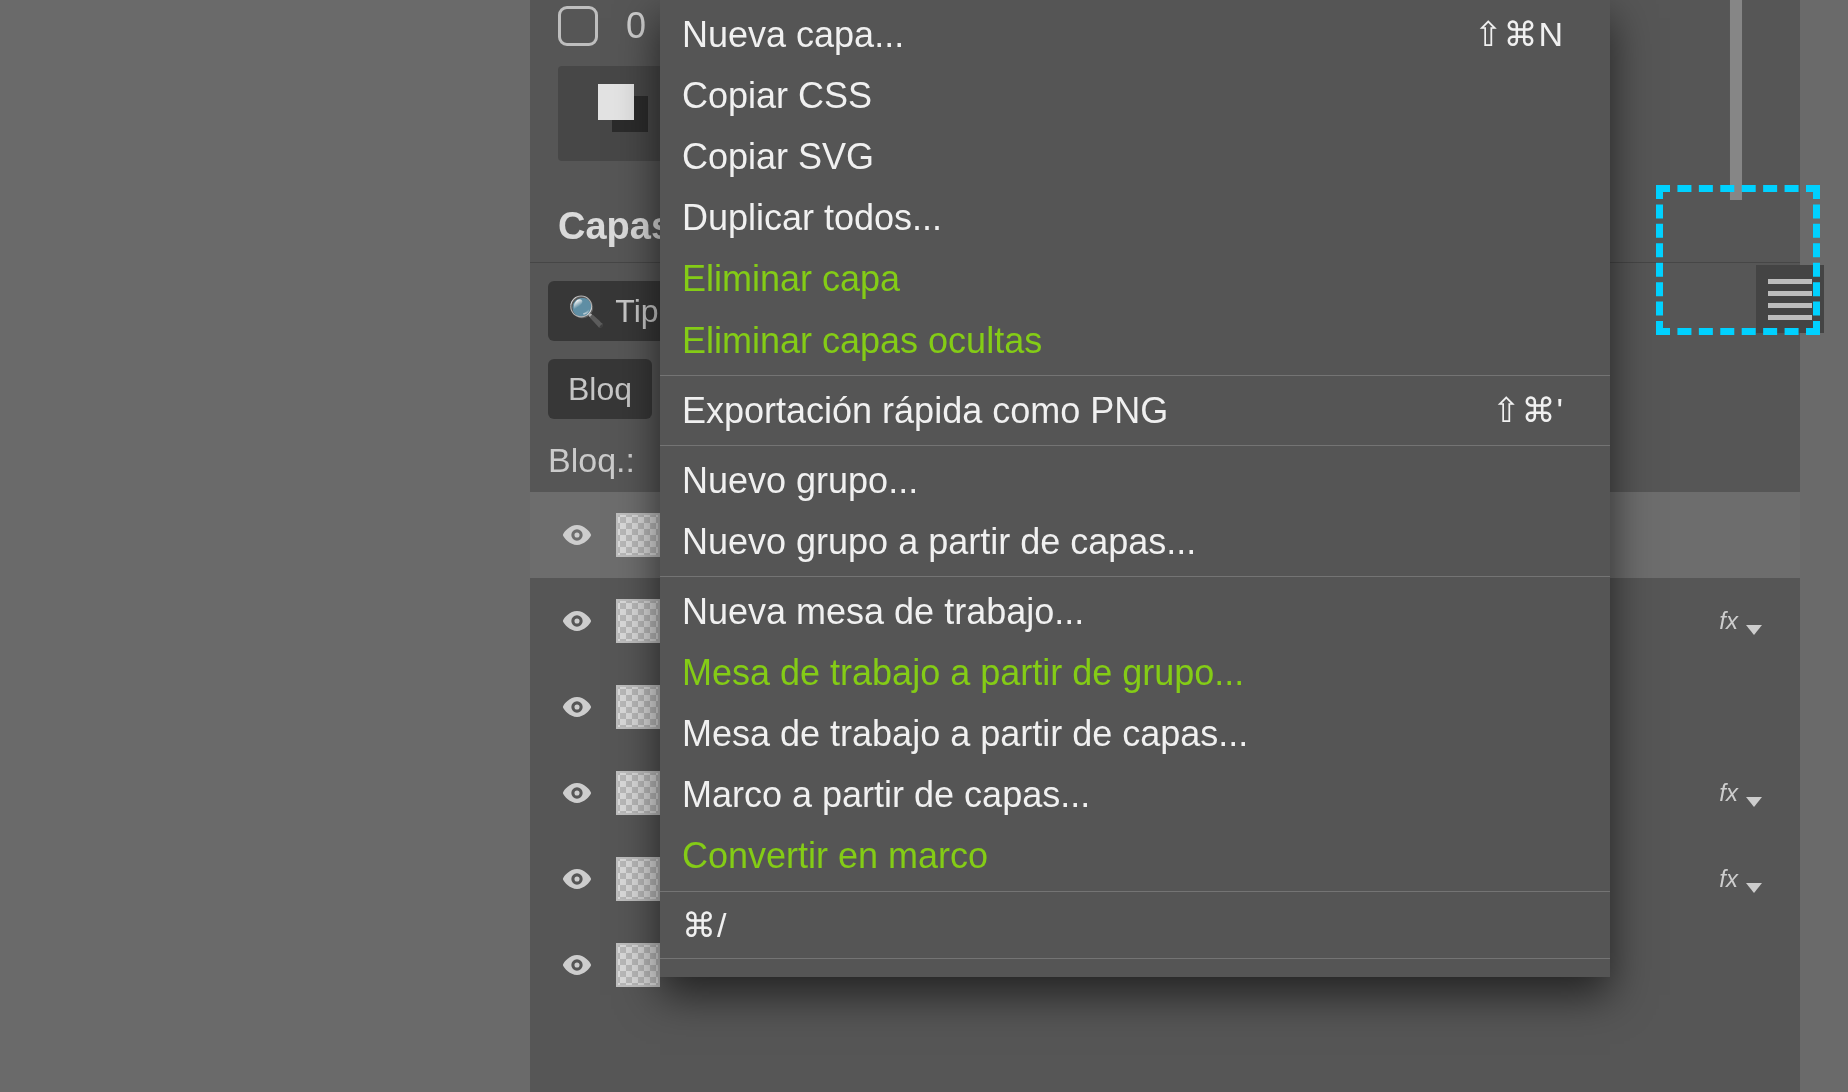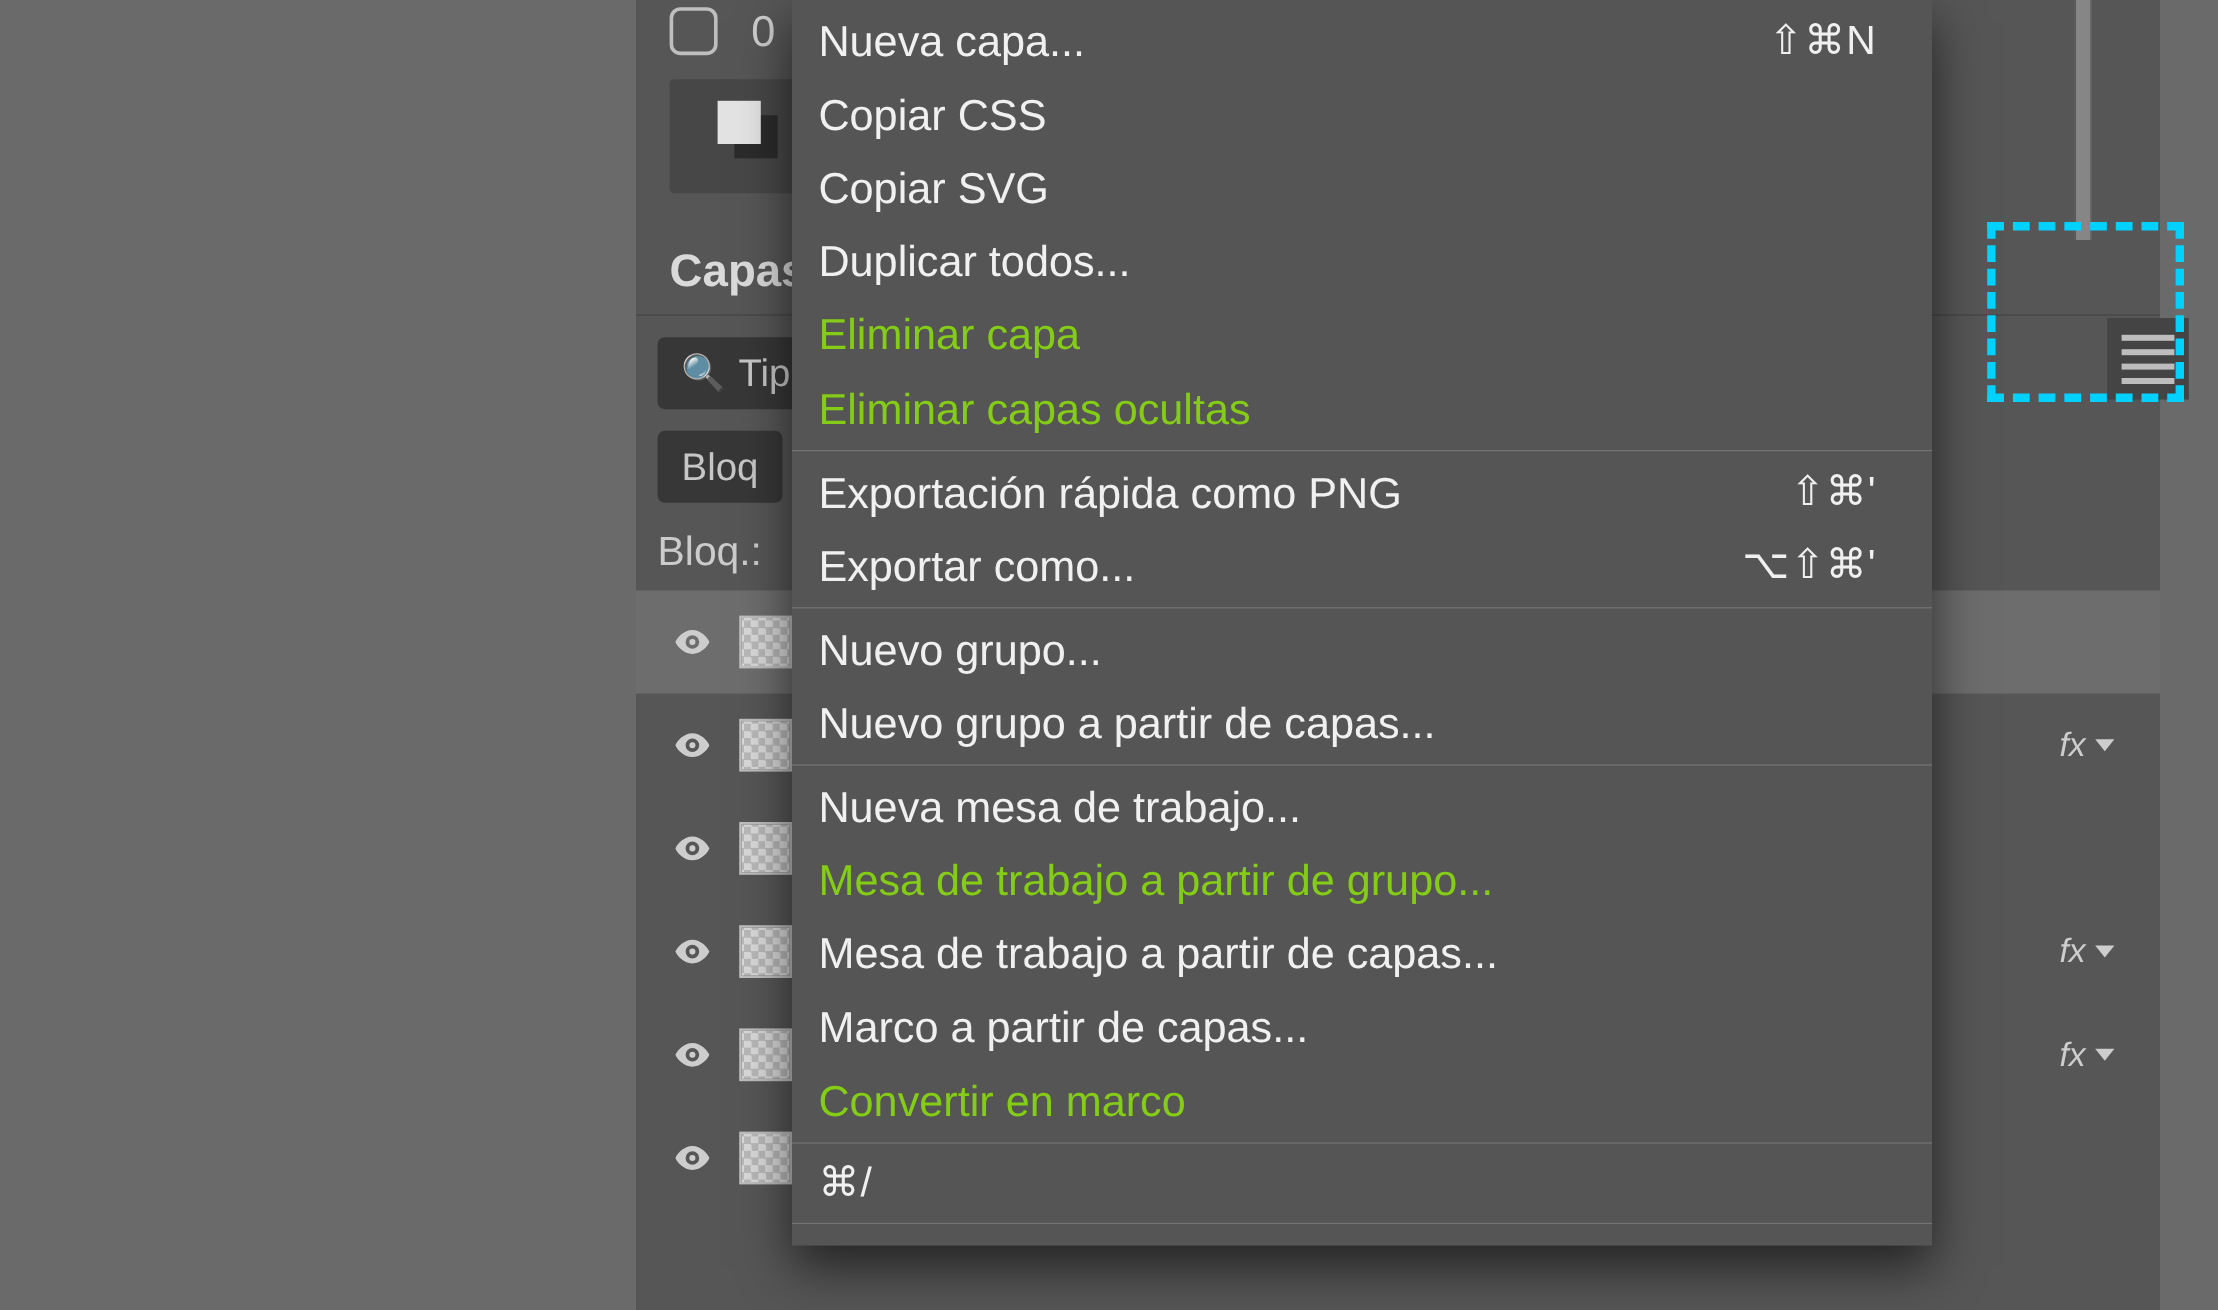--- a/index.html
+++ b/index.html
@@ -196,25 +196,25 @@
   .thumb {
     width: 44px;
     height: 44px;
     margin-left: 14px;
     border: 2px solid #c8c8c8;
     background:
       repeating-conic-gradient(#e4e4e4 0% 25%, #c2c2c2 0% 50%) 50% / 12px 12px;
   }
   .fx {
     margin-left: auto;
-    font-size: 28px;
+    font-size: 24px;
     font-style: italic;
     color: #d8d8d8;
     display: flex;
-    align-items: center;
+    align-items: flex-end;
     gap: 8px;
     padding-right: 16px;
   }
   .caret-down {
     width: 0; height: 0;
     border-left: 8px solid transparent;
     border-right: 8px solid transparent;
     border-top: 10px solid #d8d8d8;
   }
 
@@ -391,24 +391,20 @@
         <div class="menu-item disabled">
           <span>Eliminar capas ocultas</span>
         </div>
       </div>
       <div class="menu-sep"></div>
       <div class="menu-group">
         <div class="menu-item">
           <span>Exportación rápida como PNG</span>
           <span class="menu-shortcut">⇧⌘'</span>
         </div>
-        <div class="menu-item">
-          <span>Exportar como...</span>
-          <span class="menu-shortcut">⌥⇧⌘'</span>
-        </div>
       </div>
       <div class="menu-sep"></div>
       <div class="menu-group">
         <div class="menu-item">
           <span>Nuevo grupo...</span>
         </div>
         <div class="menu-item">
           <span>Nuevo grupo a partir de capas...</span>
         </div>
       </div>

